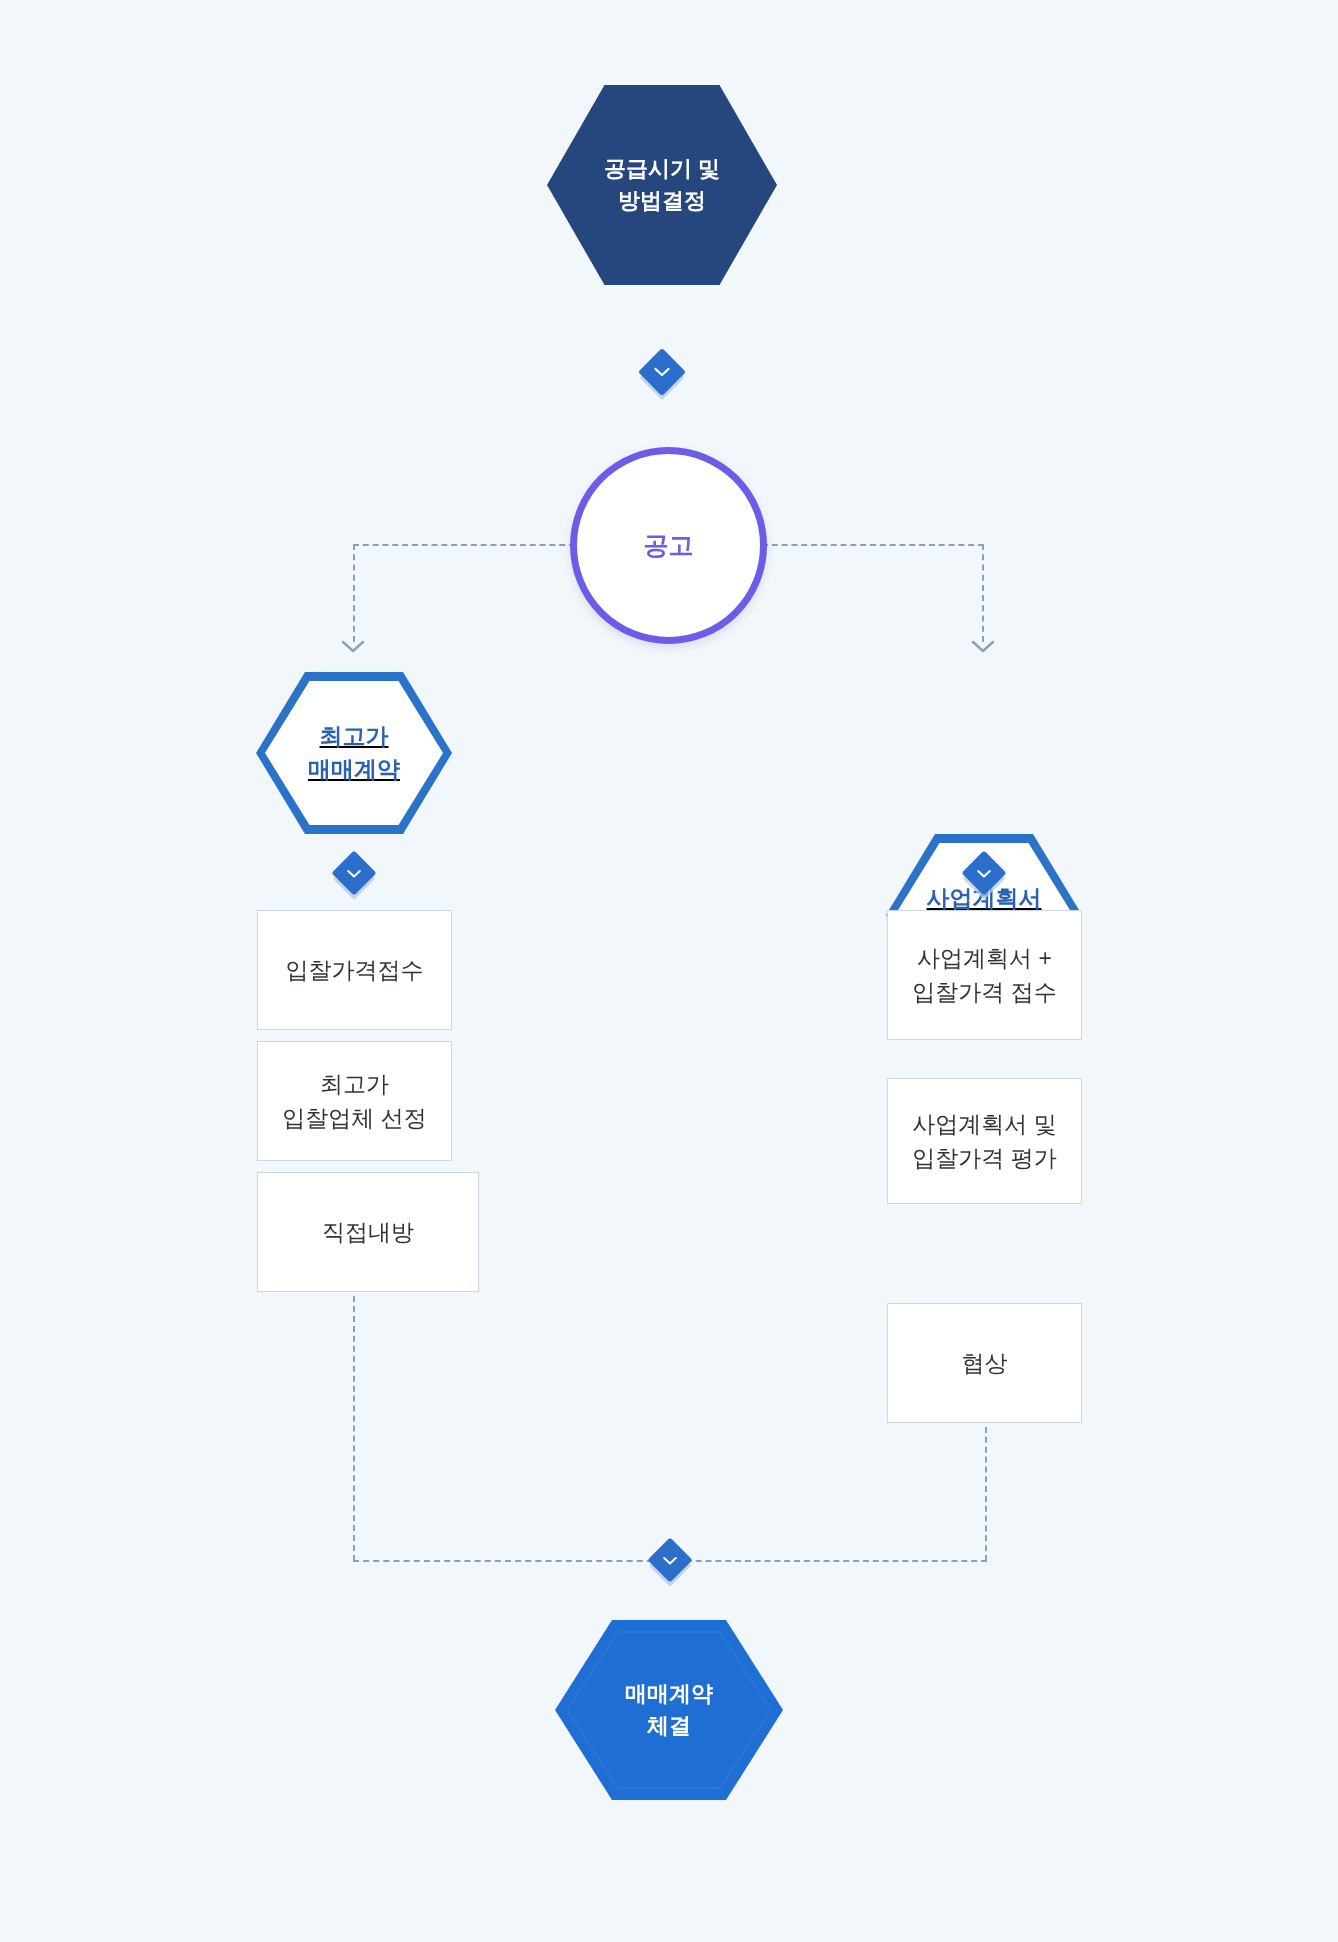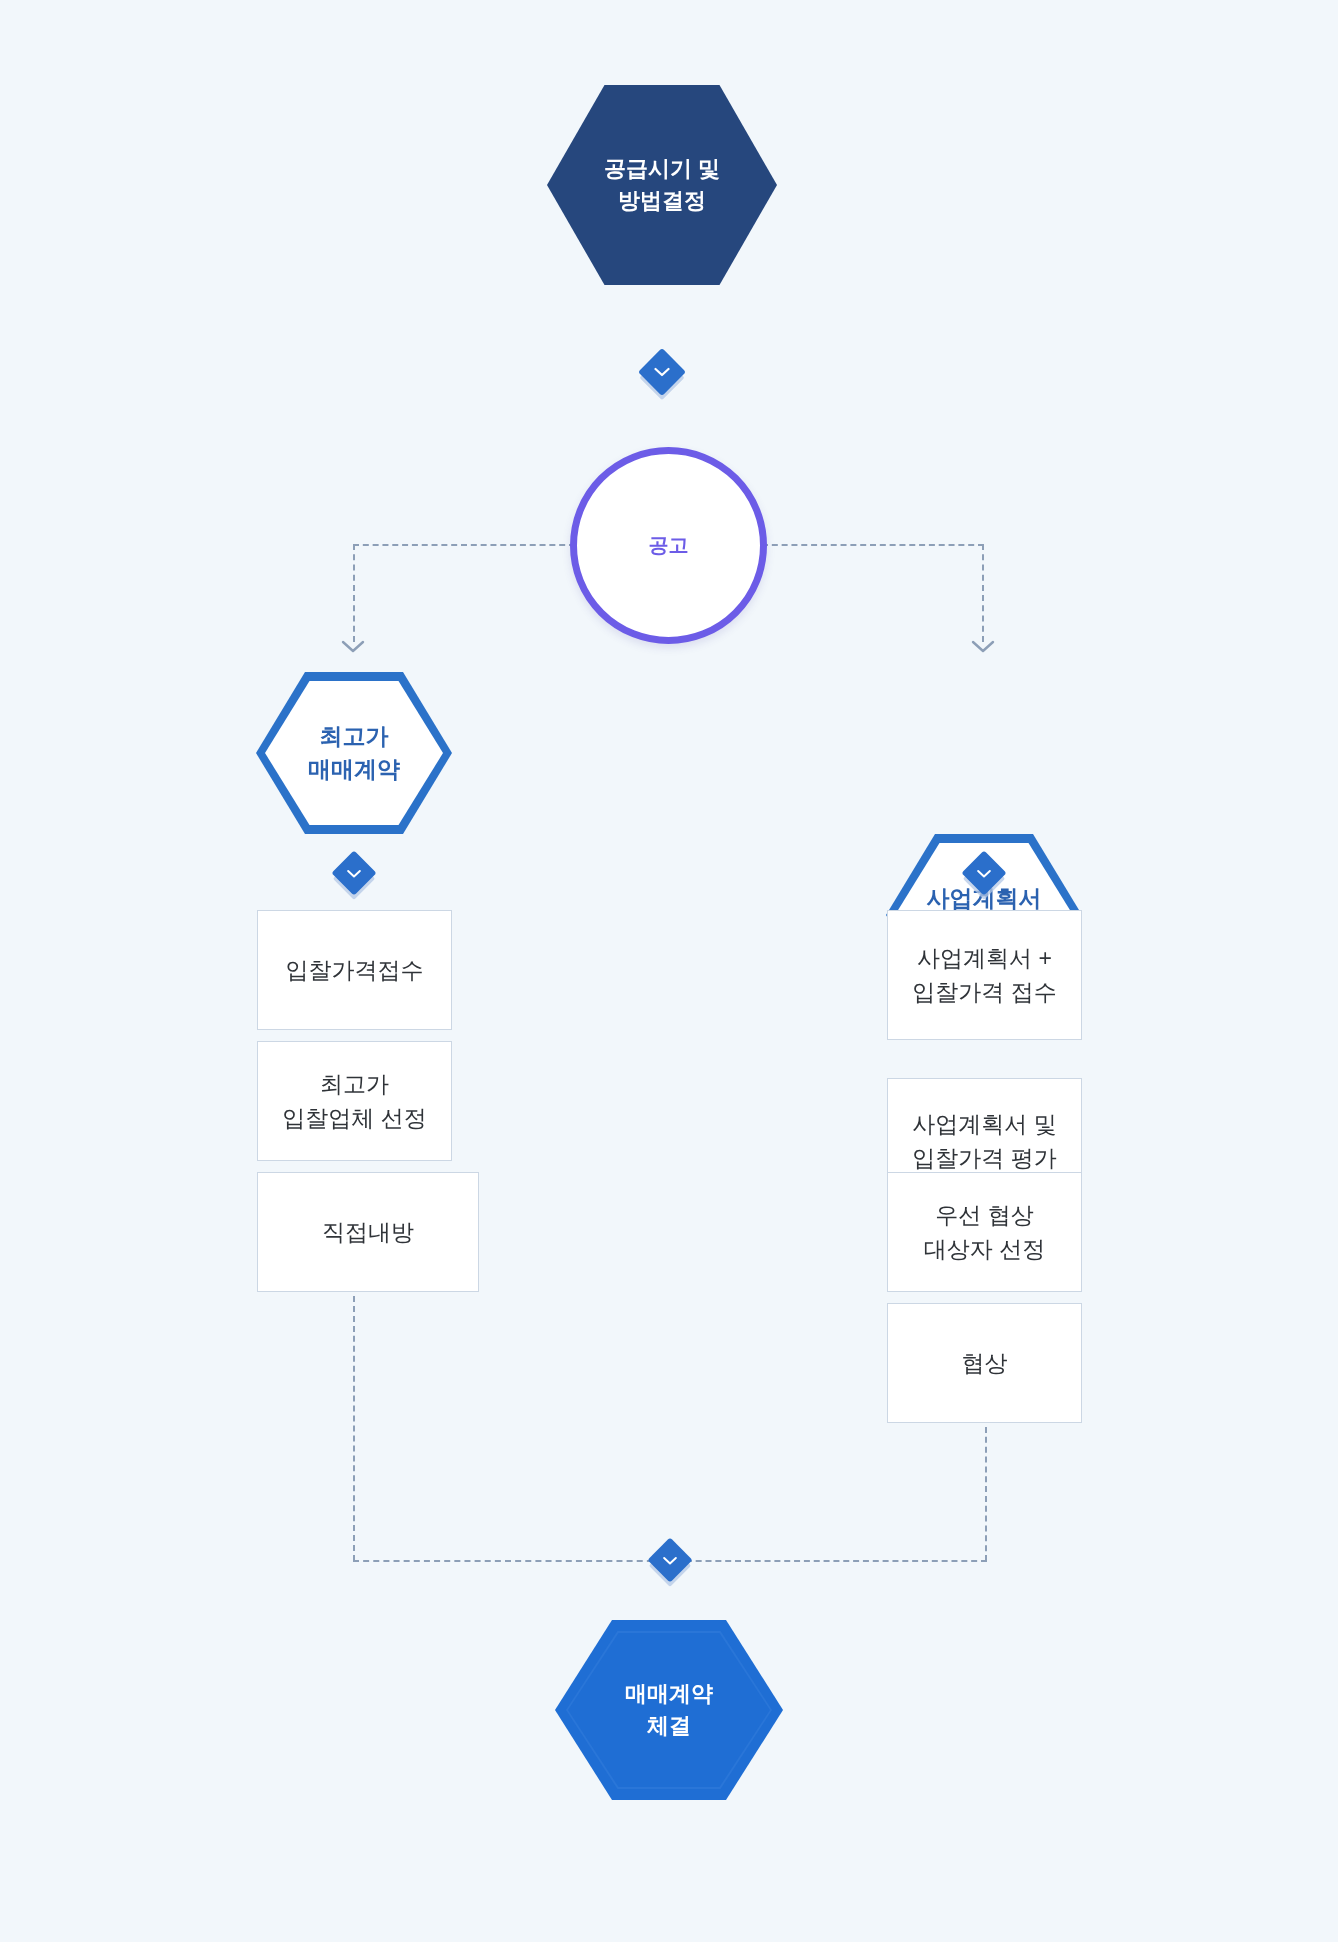--- a/index.html
+++ b/index.html
@@ -2,21 +2,21 @@
 <html><head>
 <meta charset="utf-8">
 <style>
   html,body{margin:0;padding:0;}
   body{
     width:1338px;height:1942px;
     background:#f2f7fb;
     font-family:"Liberation Sans","DejaVu Sans",sans-serif;
     position:relative;overflow:hidden;
   }
-  #stage{position:absolute;inset:0;}
+  #stage{position:absolute;inset:0;text-decoration:underline;}
 
   
   .node{position:absolute;box-sizing:border-box;}
 
   
   .hex{
     display:flex;align-items:center;justify-content:center;
     text-align:center;line-height:1.45;
     clip-path:polygon(25% 0%,75% 0%,100% 50%,75% 100%,25% 100%,0% 50%);
   }
@@ -82,21 +82,21 @@
     transform:rotate(-45deg);
     display:block;line-height:0;
   }
   .diamond svg{display:block;}
 
   
   .dash-h{position:absolute;border-top:2px dashed #8d9fb7;}
   .dash-v{position:absolute;border-left:2px dashed #8d9fb7;}
   .chev-arrow{position:absolute;line-height:0;}
   .t-22{font-size:22px;}
-  .t-20{font-size:20px;}
+  .t-20{font-size:25px;}
   .t-19{font-size:23px;}
 </style>
 </head>
 <body>
 
 <div id="stage">
 
   <div class="node hex hex-solid-dark hex-shadow t-22" style="left:547px;top:85px;width:230px;height:200px;">
     <div>
       <div>공급시기 및</div>
@@ -185,26 +185,20 @@
       <div>사업계획서 +</div>
       <div>입찰가격 접수</div>
     </div>
   </div>
   <div class="node box t-19" style="left:887px;top:1041px;width:195px;height:126px;margin-top:37px;">
     <div>
       <div>사업계획서 및</div>
       <div>입찰가격 평가</div>
     </div>
   </div>
-  <div class="node box t-19" style="left:887px;top:1172px;width:195px;height:120px;">
-    <div>
-      <div>우선 협상</div>
-      <div>대상자 선정</div>
-    </div>
-  </div>
   <div class="node box t-19" style="left:887px;top:1303px;width:195px;height:120px;">
     <div>
       <div>협상</div>
     </div>
   </div>
 
   <div class="dash-v" style="left:353px;top:1296px;height:265px;"></div>
   <div class="dash-h" style="left:353px;top:1560px;width:310px;"></div>
 
   <div class="dash-v" style="left:985px;top:1427px;height:134px;"></div>

